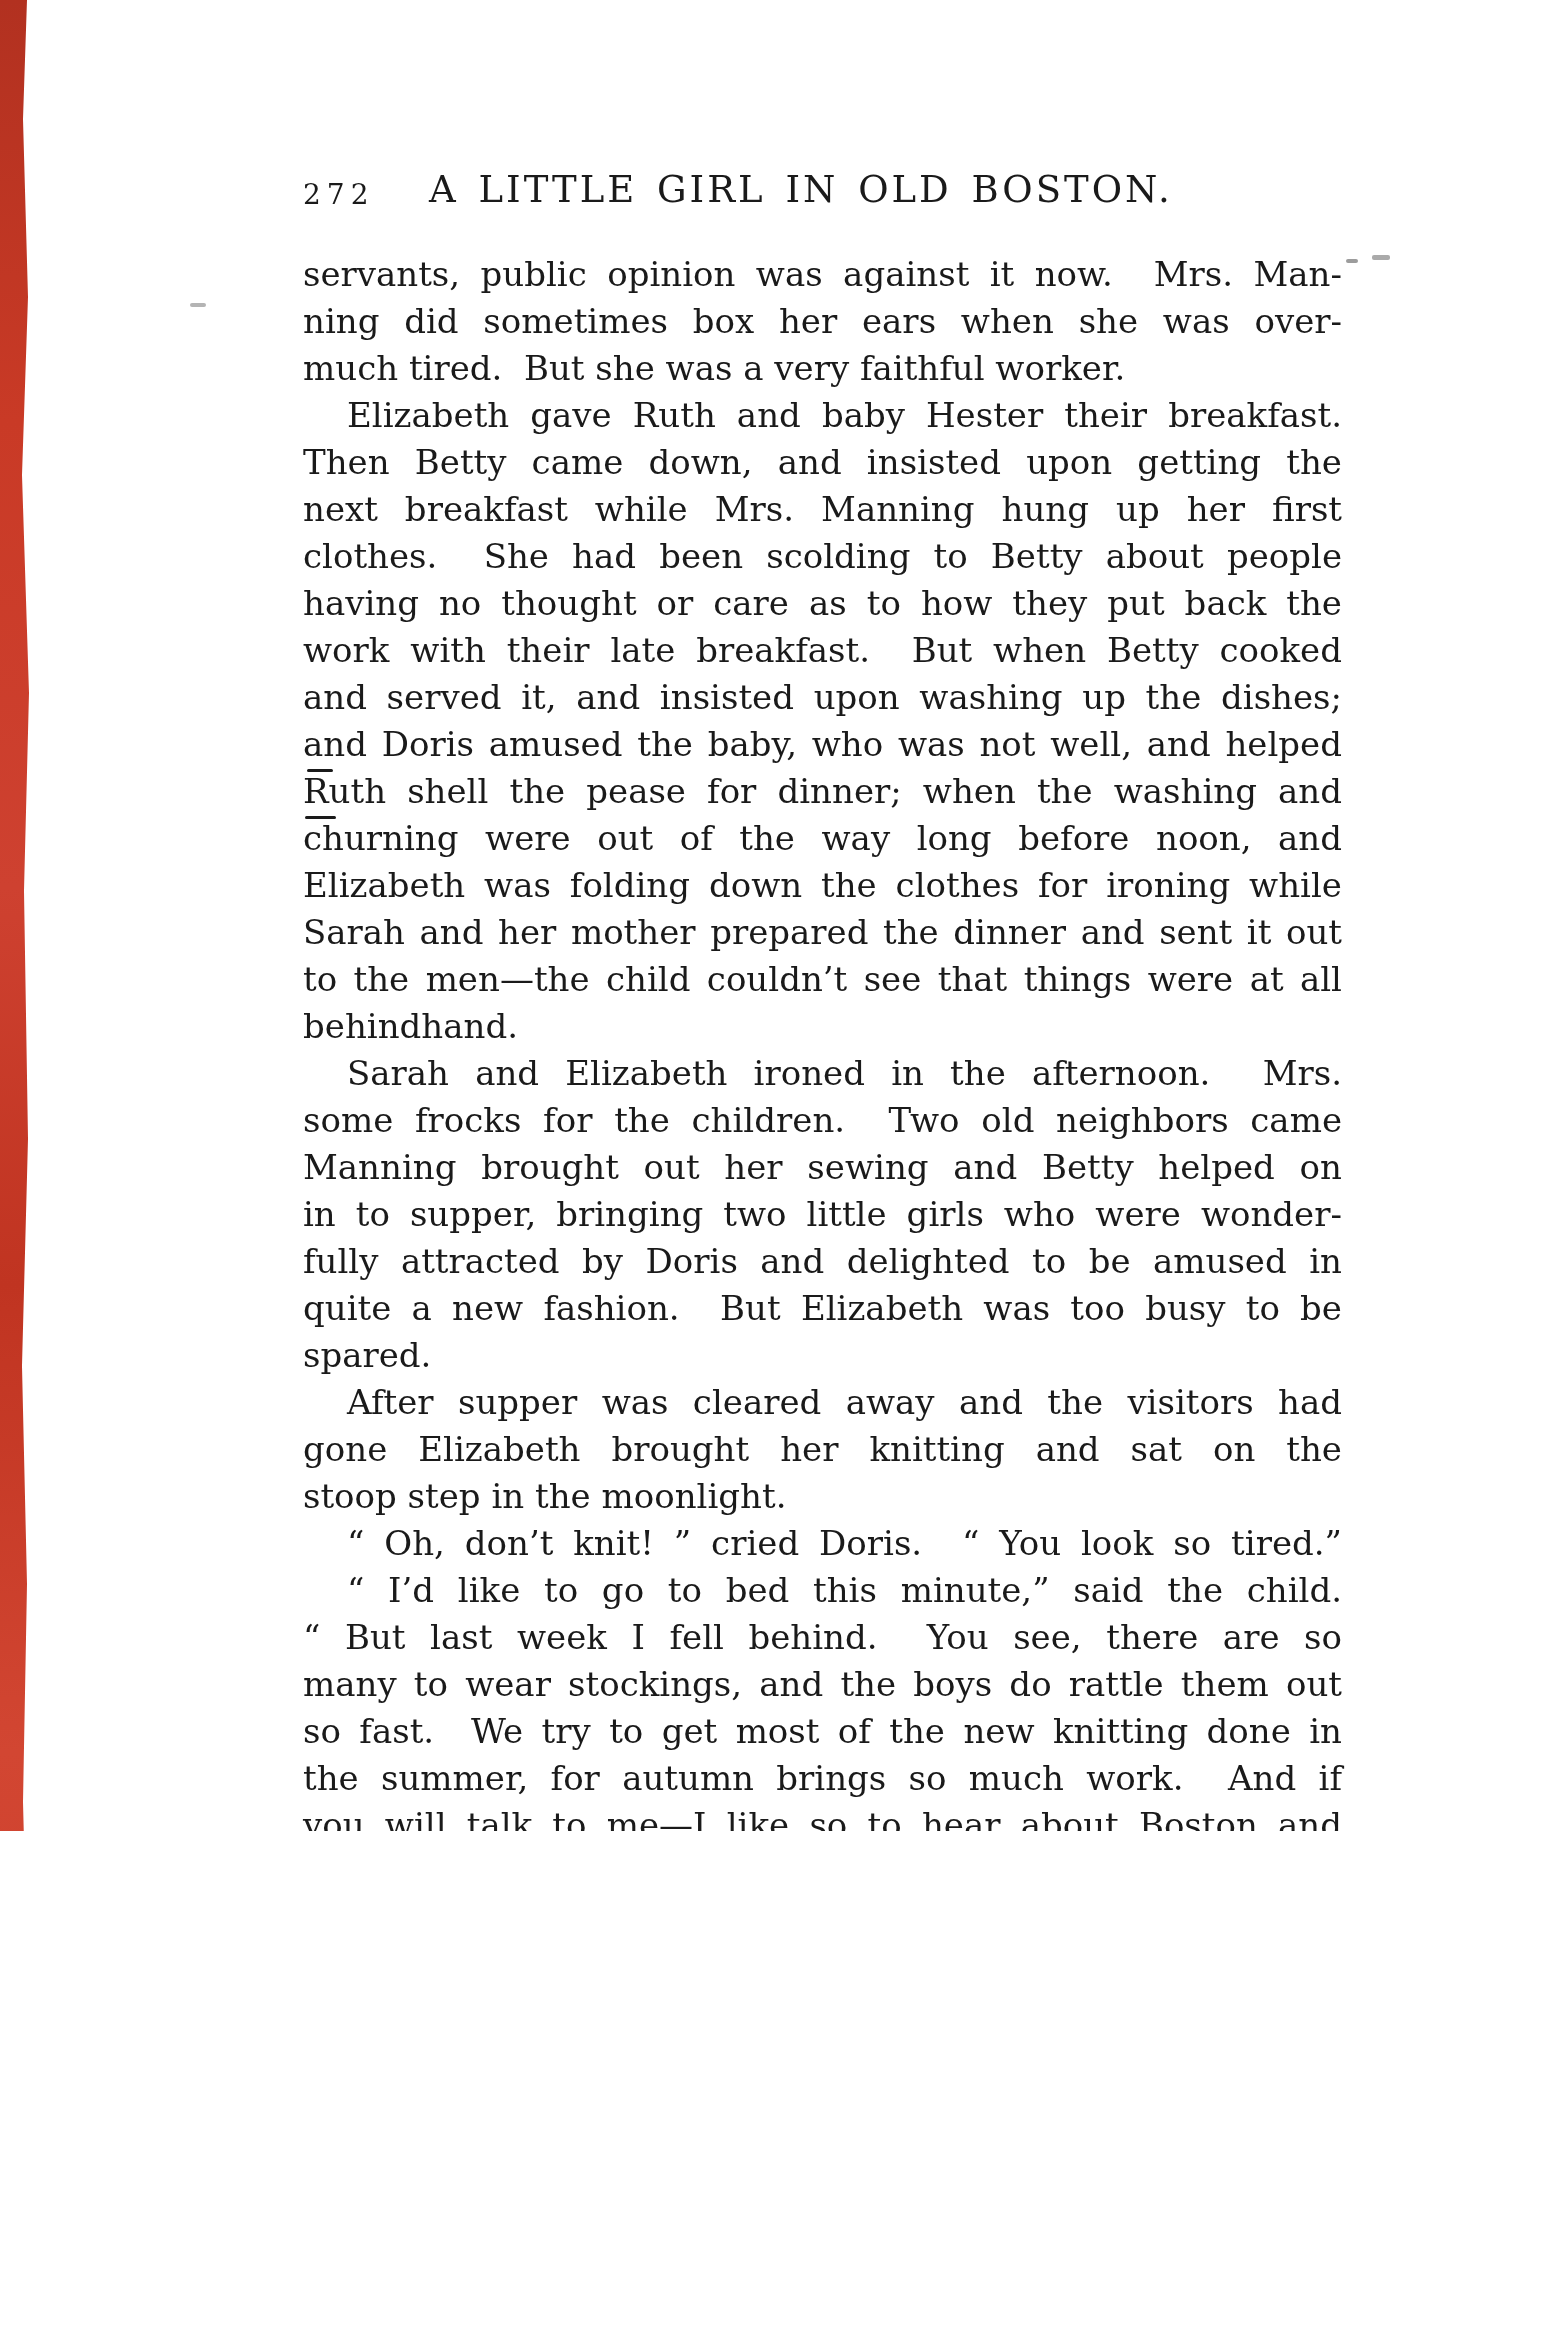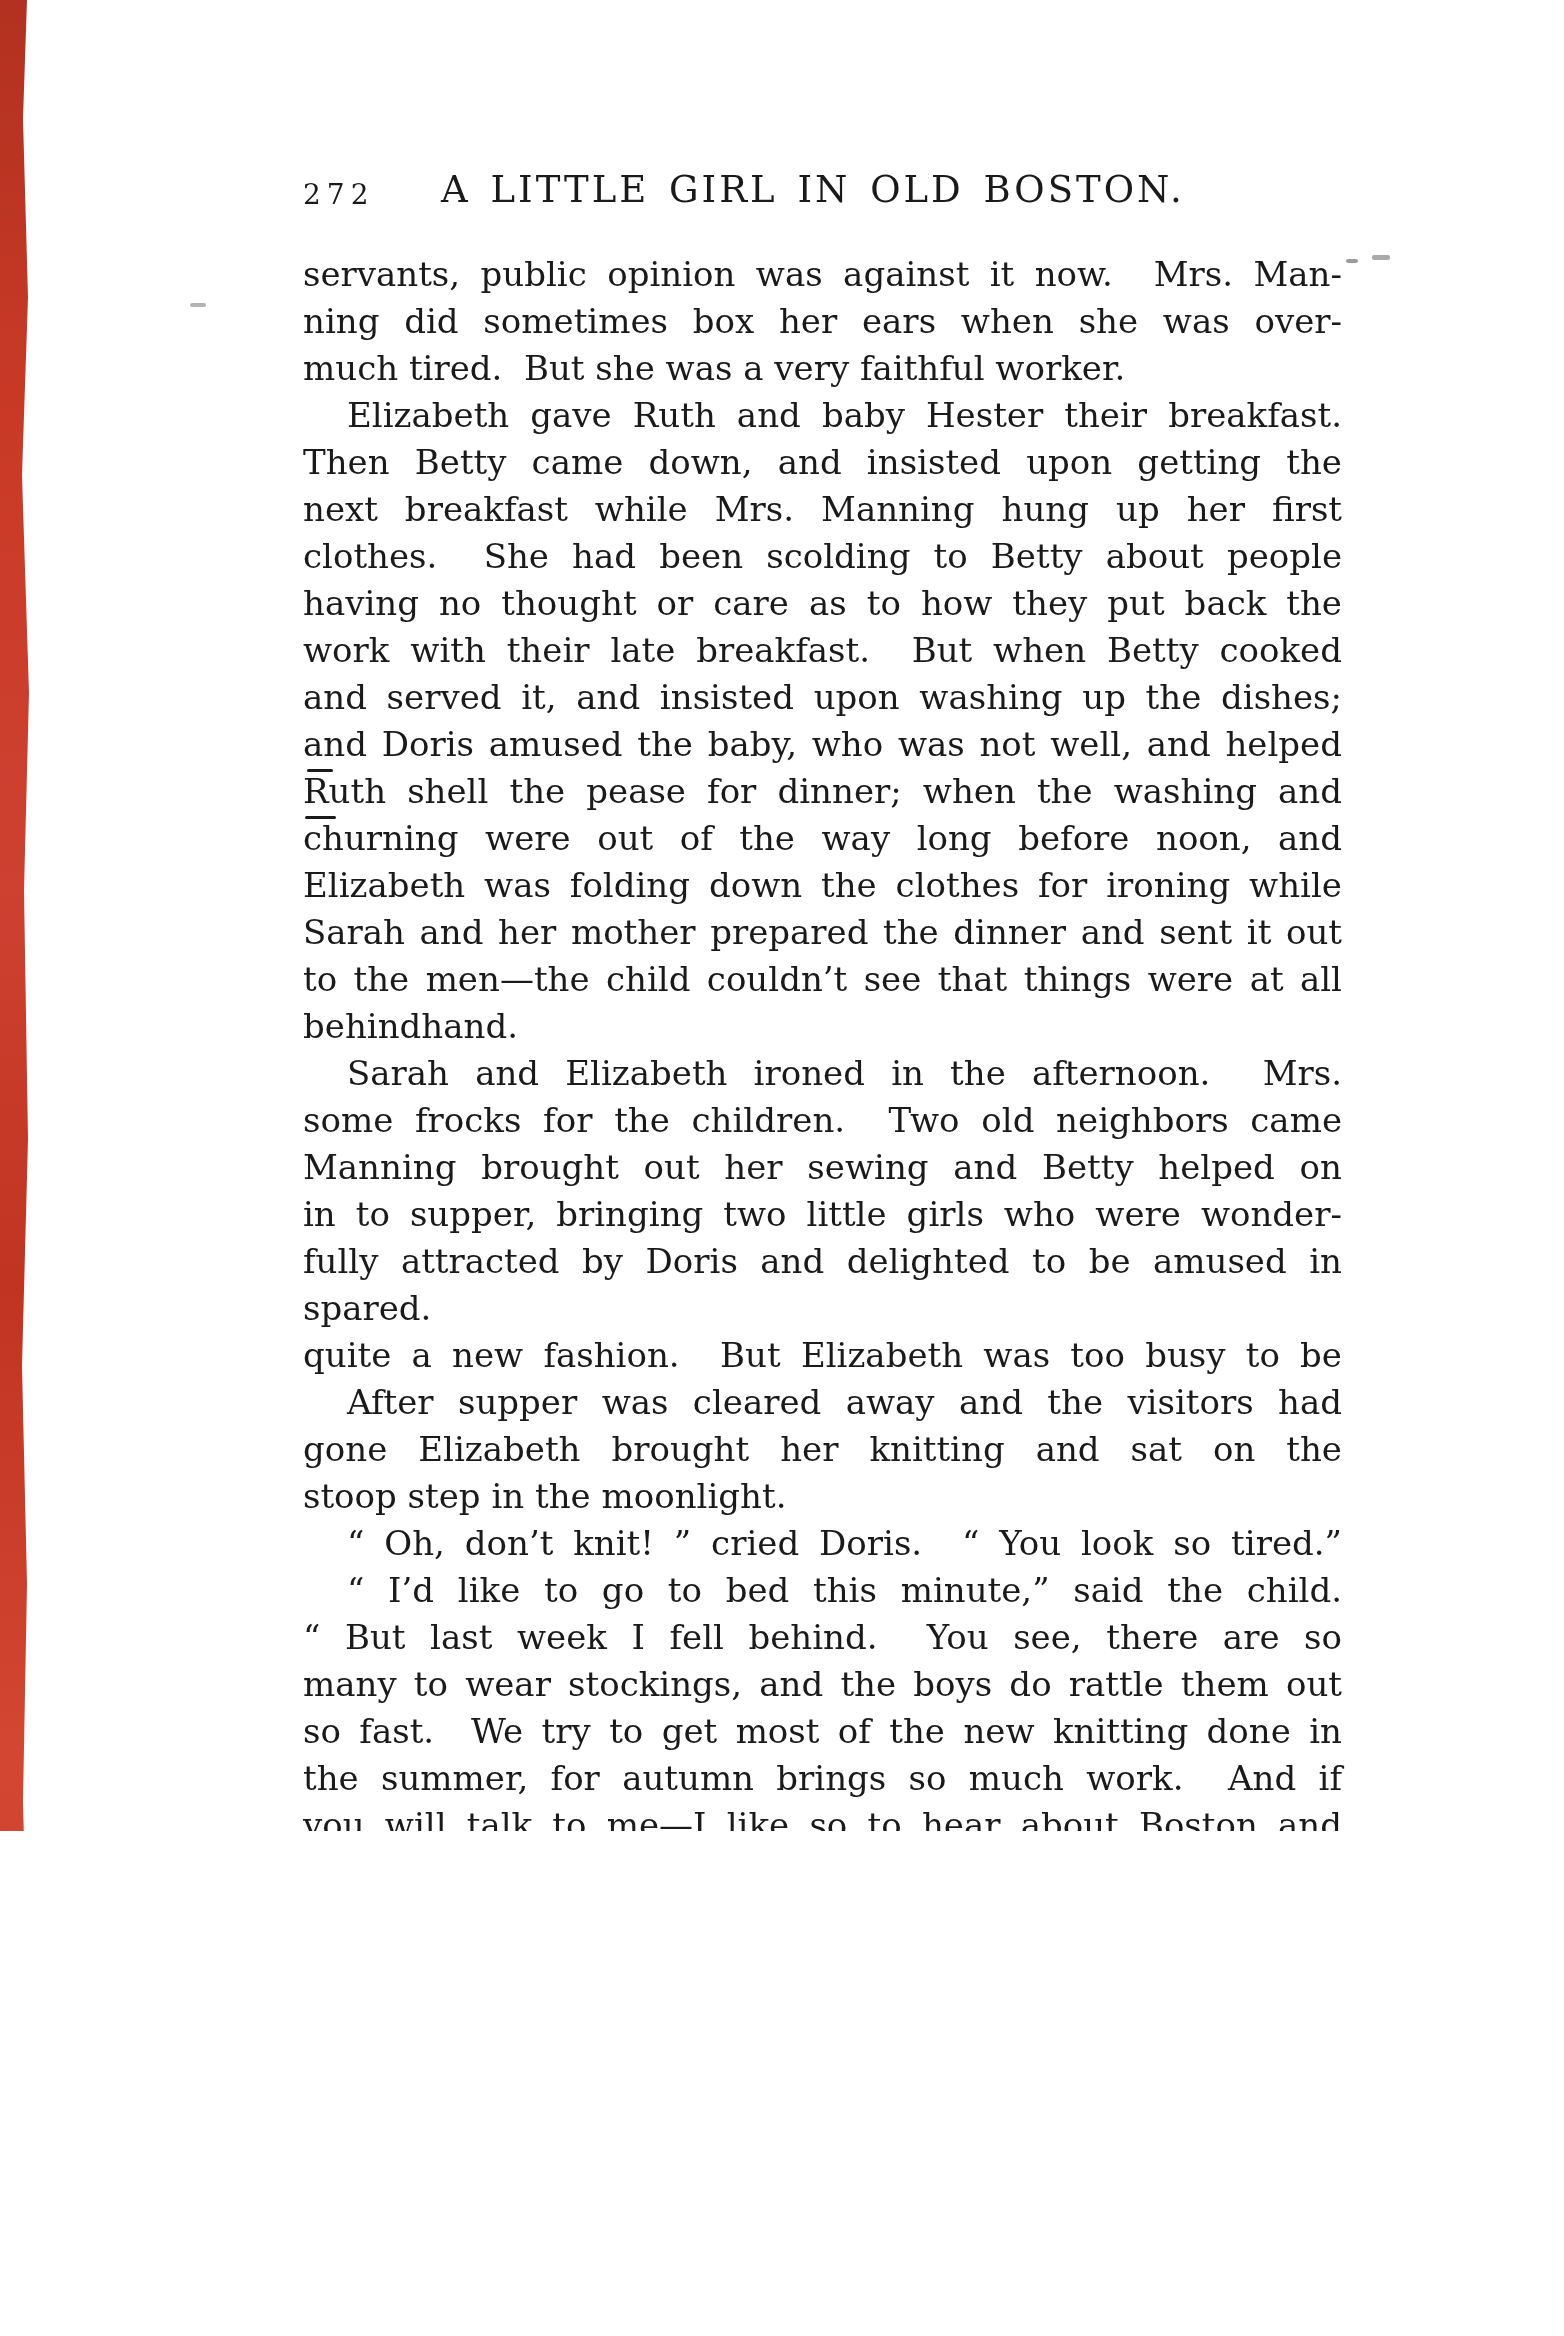--- a/index.html
+++ b/index.html
@@ -18,21 +18,21 @@
   }
   .header{
     position:absolute;left:303px;top:168px;width:1039px;height:50px;
     color:var(--ink,#1a1a1a);
   }
   .pagenum{
     position:absolute;left:0;top:10px;
     font-size:28px;letter-spacing:6px;white-space:nowrap;
   }
   .headtitle{
-    position:absolute;left:138px;top:0;
+    position:absolute;left:126px;top:0;
     font-size:37px;line-height:44px;letter-spacing:3px;word-spacing:5px;
     white-space:nowrap;font-weight:500;
   }
   .textblock{
     position:absolute;left:303px;top:251px;width:1039px;
     color:var(--ink,#1a1a1a);
   }
   .line{
     font-size:34px;line-height:47px;
     white-space:pre-wrap;
@@ -70,22 +70,22 @@
       <div class="line">churning were out of the way long before noon, and</div>
       <div class="line">Elizabeth was folding down the clothes for ironing while</div>
       <div class="line">Sarah and her mother prepared the dinner and sent it out</div>
       <div class="line">to the men—the child couldn’t see that things were at all</div>
       <div class="line nojust">behindhand.</div>
       <div class="line indent">Sarah and Elizabeth ironed in the afternoon.  Mrs.</div>
       <div class="line">some frocks for the children.  Two old neighbors came</div>
       <div class="line">Manning brought out her sewing and Betty helped on</div>
       <div class="line">in to supper, bringing two little girls who were wonder-</div>
       <div class="line">fully attracted by Doris and delighted to be amused in</div>
+      <div class="line">quite a new fashion.  But Elizabeth was too busy to be</div>
       <div class="line nojust">spared.</div>
-      <div class="line">quite a new fashion.  But Elizabeth was too busy to be</div>
       <div class="line indent">After supper was cleared away and the visitors had</div>
       <div class="line">gone Elizabeth brought her knitting and sat on the</div>
       <div class="line nojust">stoop step in the moonlight.</div>
       <div class="line indent">“ Oh, don’t knit! ” cried Doris.  “ You look so tired.”</div>
       <div class="line indent">“ I’d like to go to bed this minute,” said the child.</div>
       <div class="line">“ But last week I fell behind.  You see, there are so</div>
       <div class="line">many to wear stockings, and the boys do rattle them out</div>
       <div class="line">so fast.  We try to get most of the new knitting done in</div>
       <div class="line">the summer, for autumn brings so much work.  And if</div>
       <div class="line">you will talk to me—I like so to hear about Boston and</div>

